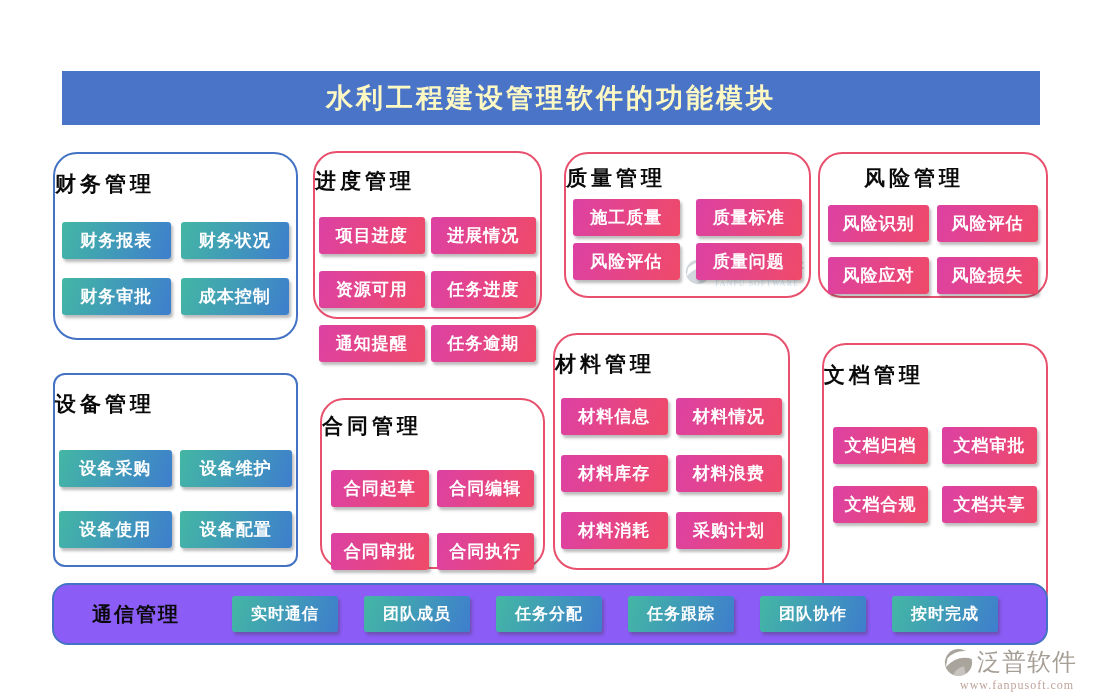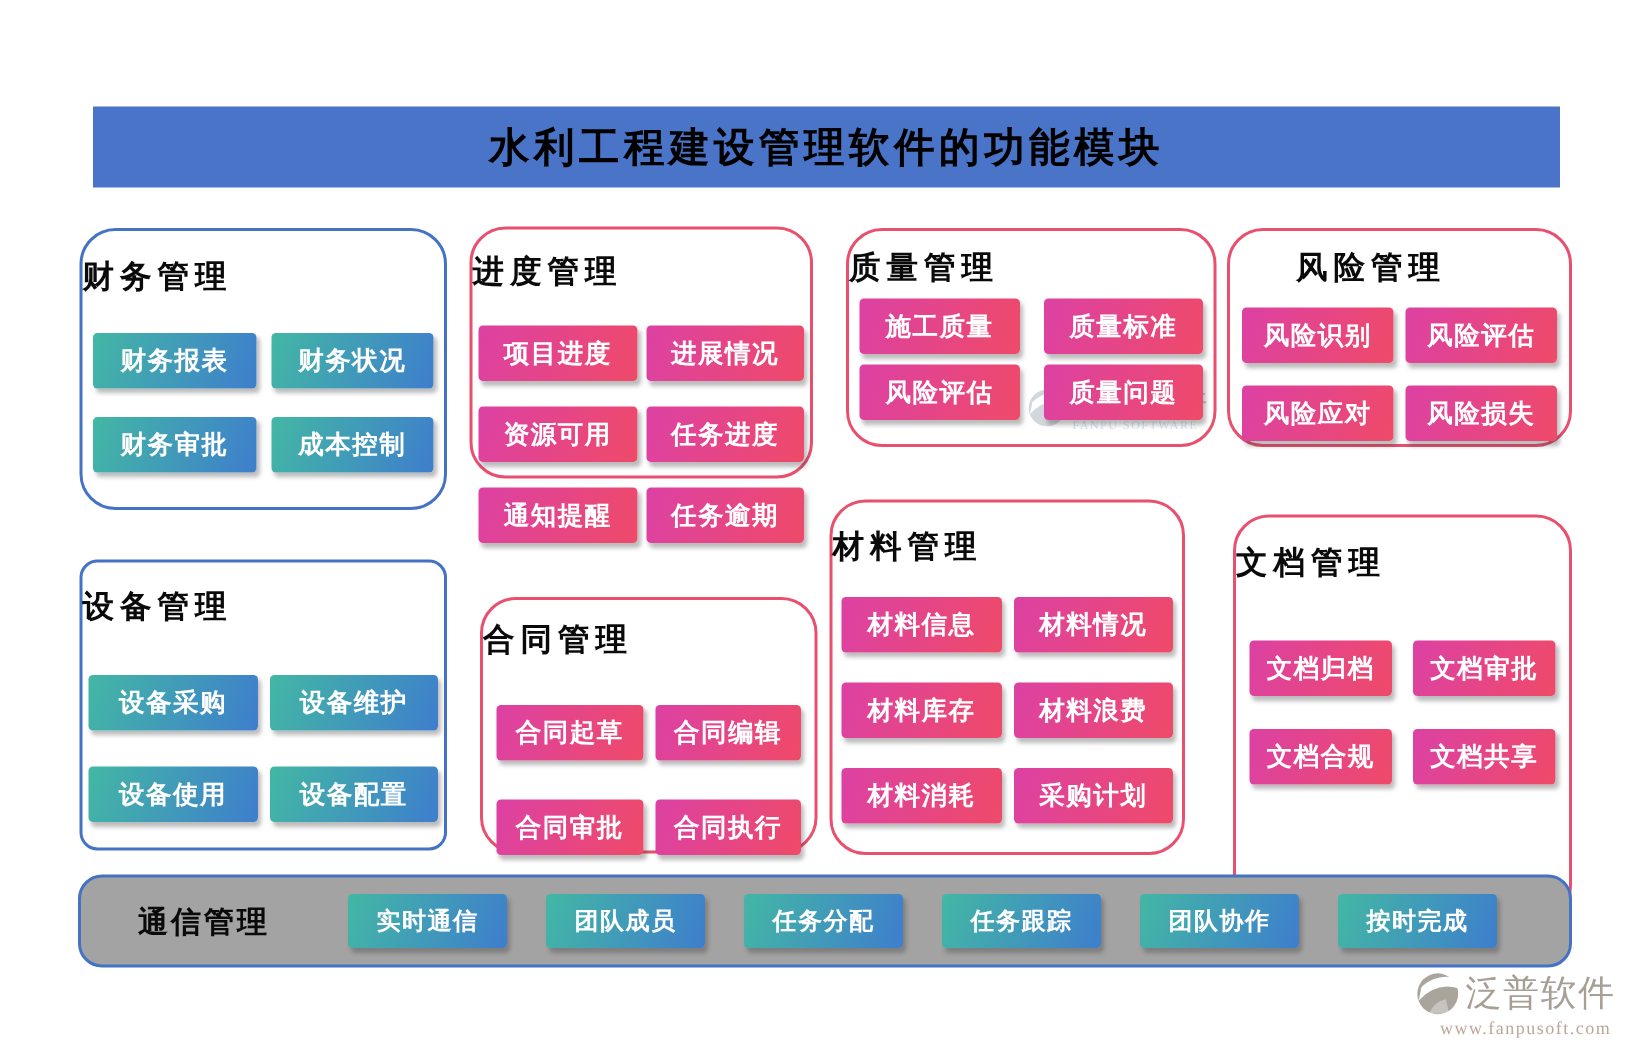--- a/index.html
+++ b/index.html
@@ -2,21 +2,21 @@
 <html><head>
 <meta charset="utf-8">
 <style>
   html,body{margin:0;padding:0;background:#fff;}
   .canvas{position:relative;width:1100px;height:700px;background:#fff;overflow:hidden;
           font-family:"Liberation Serif","DejaVu Serif",serif;}
 
   
   .banner{position:absolute;left:62px;top:71px;width:978px;height:54px;
           background:var(--banner,#4a74c8);display:flex;align-items:center;justify-content:center;}
-  .banner span{font-size:27px;font-weight:bold;color:#000000;letter-spacing:3px;}
+  .banner span{font-size:27px;font-weight:bold;color:#fef9c3;letter-spacing:3px;}
 
   
   .panel{position:absolute;border:2px solid #999;border-radius:24px;background:#fff;box-sizing:border-box;}
   .theme-blue{border-color:var(--blue-border,#4472c4);}
   .theme-pink{border-color:var(--pink-border,#e8506e);}
   .panel-title{font-size:21px;font-weight:bold;color:#0a0a0a;letter-spacing:4px;}
   .btn-grid{display:grid;grid-template-columns:1fr 1fr;}
   .btn{height:37px;display:flex;align-items:center;justify-content:center;
        color:#fff;font-size:17px;font-weight:bold;letter-spacing:1px;border-radius:3px;
        box-shadow:2px 3px 3px rgba(60,60,60,.35);position:relative;z-index:3;cursor:pointer;}
@@ -50,21 +50,21 @@
   .pos-material{left:553px;top:333px;width:237px;height:237px;}
   .pos-material .panel-title{margin-top:15px;}
   .pos-material .btn-grid{margin-top:20px;row-gap:20px;column-gap:8px;padding:0 6px;}
 
   .pos-document{left:822px;top:343px;width:226px;height:272px;}
   .pos-document .panel-title{margin-top:16px;}
   .pos-document .btn-grid{margin-top:38px;row-gap:22px;column-gap:14px;padding:0 9px;}
 
   
   .comm-bar{position:absolute;left:52px;top:583px;width:996px;height:62px;box-sizing:border-box;
-            border:2px solid var(--blue-border,#4472c4);border-radius:16px;background:#a3a3a3;
+            border:2px solid var(--blue-border,#4472c4);border-radius:16px;background:#8b5cf6;
             display:flex;align-items:center;}
   .comm-label{margin-left:38px;width:110px;font-size:20px;font-weight:bold;color:#0a0a0a;letter-spacing:2px;}
   .comm-buttons{display:flex;gap:26px;margin-left:30px;}
   .comm-buttons .btn{width:106px;height:36px;font-size:16px;}
 
   
   .watermark-mid{position:absolute;left:685px;top:256px;display:flex;align-items:flex-start;gap:4px;
                  z-index:2;opacity:.45;pointer-events:none;}
   .watermark-mid .wm-circle{width:26px;height:26px;margin-top:3px;}
   .wm-name{font-size:21px;color:#8e8a84;letter-spacing:2px;line-height:1.1;}

